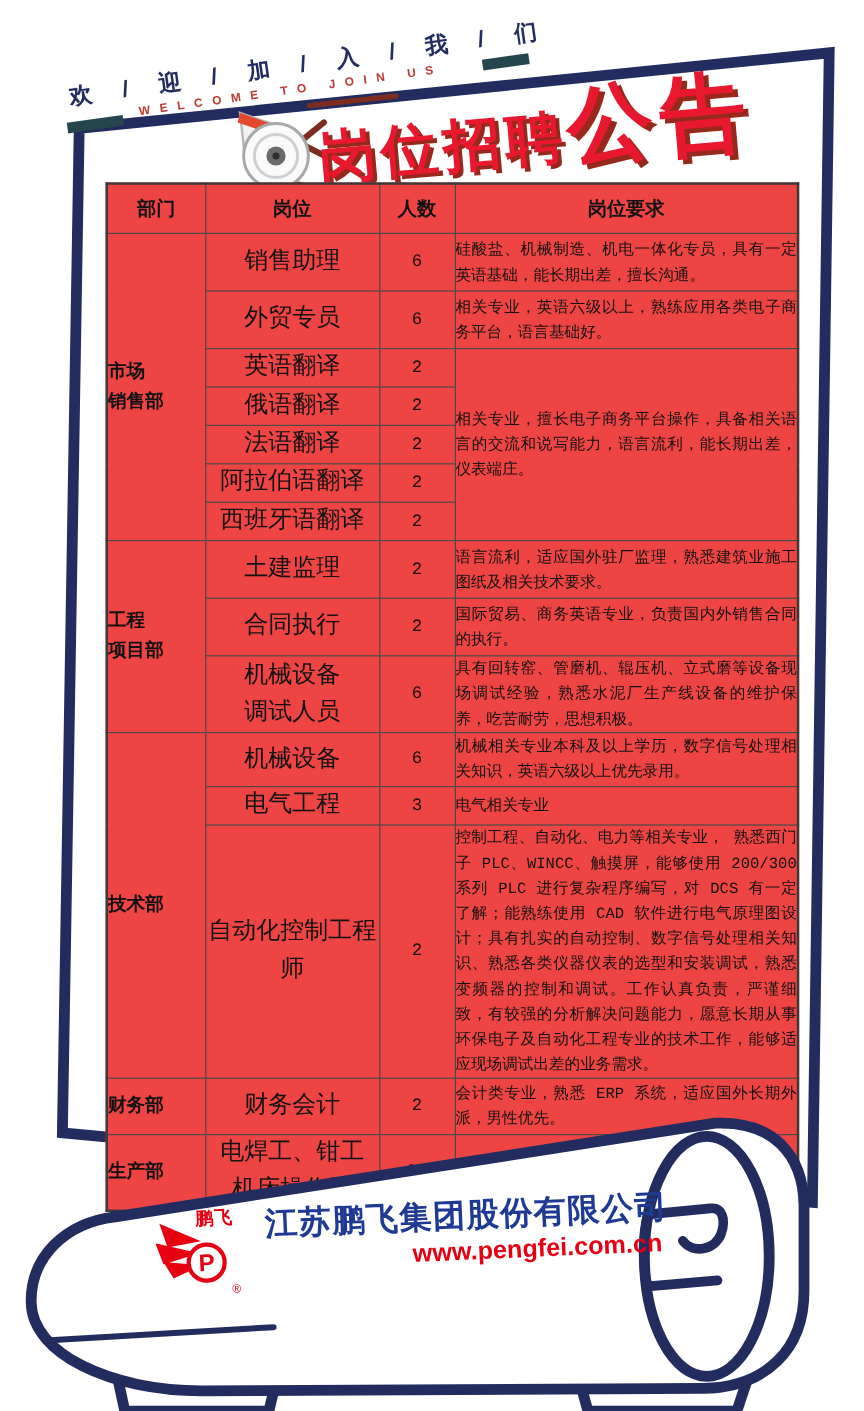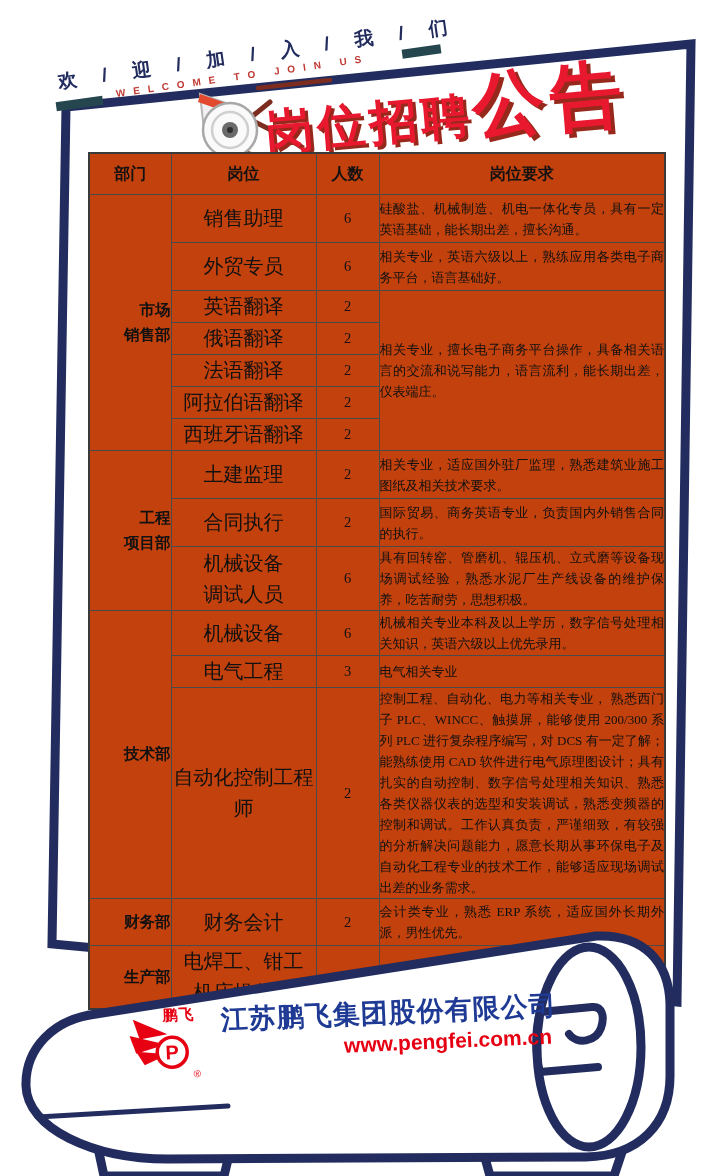--- a/index.html
+++ b/index.html
@@ -20,25 +20,25 @@
   
   .board-svg{position:absolute;left:0;top:0;}
   .title{position:absolute;left:268px;top:88px;transform:rotate(-5deg);transform-origin:0 100%;
          white-space:nowrap;font-weight:900;color:#e8182f;line-height:1;}
   .title .t1{font-size:48px;letter-spacing:4px;text-shadow:3px 3px 0 #96291c;}
   .title .t2{font-size:72px;letter-spacing:6px;text-shadow:4px 4px 0 #96291c;}
   .mega{position:absolute;left:178px;top:78px;}
 
   
   #recruit-table{position:absolute;left:88px;top:152px;border-collapse:collapse;table-layout:fixed;
-                 background:#c2410c;color:#111;border:2px solid #3a3a3a;
-                 font-family:Liberation Serif, serif;}
+                 background:#ef4444;color:#111;border:2px solid #3a3a3a;
+                 font-family:Liberation Mono, monospace;}
   #recruit-table td,#recruit-table th{border:1.5px solid #4a4a4a;padding:0;overflow:hidden;}
   #recruit-table th{font-size:16px;height:40px;font-weight:700;}
-  .dept{font-weight:700;font-size:15.5px;white-space:pre-line;text-align:right;line-height:1.55;}
+  .dept{font-weight:700;font-size:15.5px;white-space:pre-line;text-align:left;line-height:1.55;}
   .pos{font-size:20px;white-space:pre-line;text-align:center;line-height:1.55;}
   .cnt{font-size:14.5px;text-align:center;}
   .req{font-size:13px;line-height:21px;text-align:justify;padding:2px 8px 2px 9px;vertical-align:middle;}
 
   
   .scroll-svg{position:absolute;left:0;top:0;pointer-events:none;}
   .footer{position:absolute;left:130px;top:1008px;display:flex;align-items:flex-start;gap:10px;
           transform:rotate(-2.5deg);transform-origin:0 50%;}
   .company{font-weight:900;font-size:27px;letter-spacing:1px;color:#1e3a94;line-height:1.25;}
   .website{font-weight:900;font-size:21px;color:#e60012;text-align:right;padding-right:6px;line-height:1.2;}
@@ -126,21 +126,21 @@
         </tr>
         <tr style="height: 23px;">
           <td class="pos">西班牙语翻译</td>
           <td class="cnt">2</td>
         </tr>
         <tr style="height: 48px;">
           <td class="dept" rowspan="3">工程
 项目部</td>
           <td class="pos">土建监理</td>
           <td class="cnt">2</td>
-          <td class="req">相关专业，适应国外驻厂监理，熟悉建筑业施工图纸及相关技术要求。</td>
+          <td class="req">语言流利，适应国外驻厂监理，熟悉建筑业施工图纸及相关技术要求。</td>
         </tr>
         <tr style="height: 48px;">
           <td class="pos">合同执行</td>
           <td class="cnt">2</td>
           <td class="req">国际贸易、商务英语专业，负责国内外销售合同的执行。</td>
         </tr>
         <tr style="height: 62px;">
           <td class="pos">机械设备
 调试人员</td>
           <td class="cnt">6</td>

